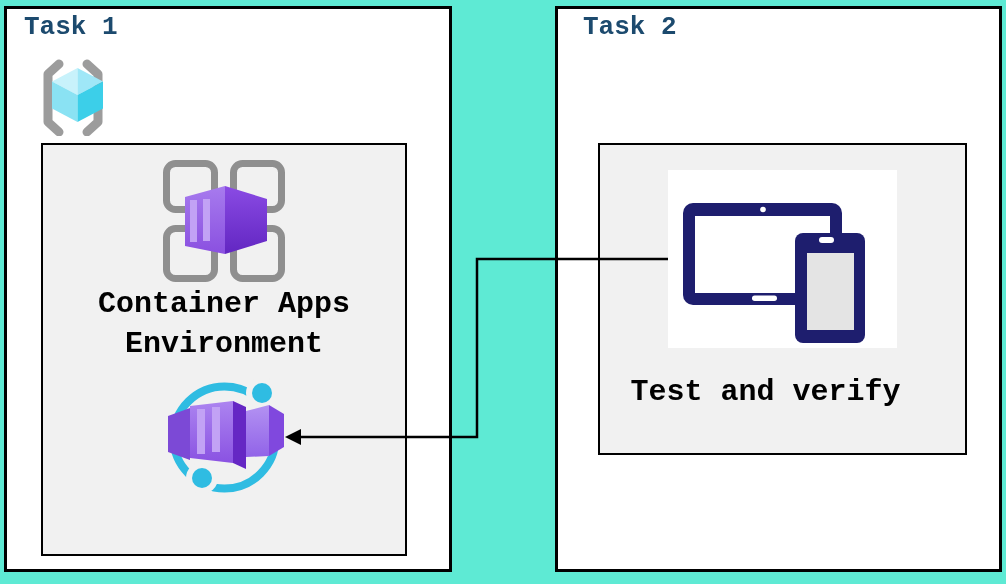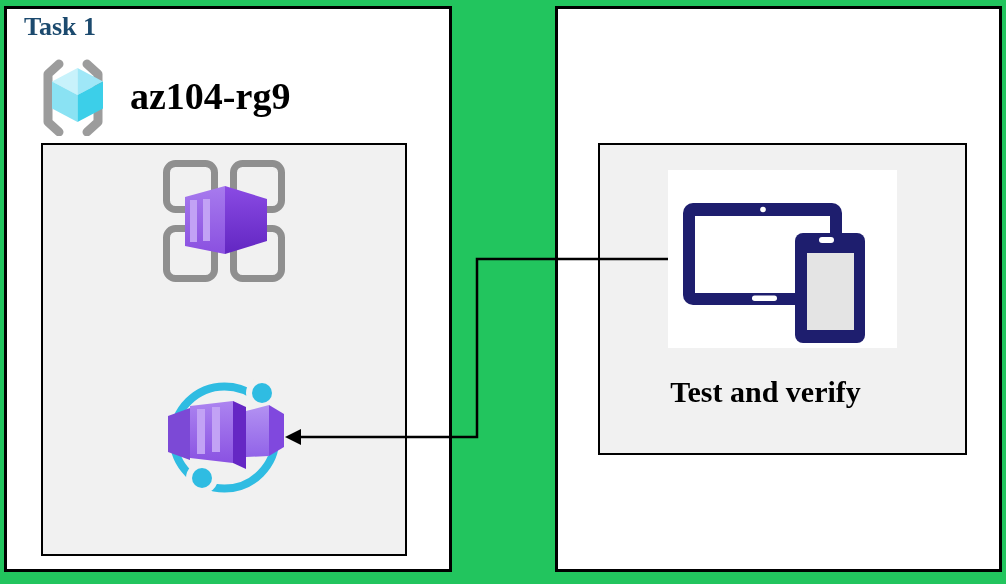--- a/index.html
+++ b/index.html
@@ -1,18 +1,18 @@
 <!DOCTYPE html>
 <html><head>
 <meta charset="utf-8">
 <style>
   html,body{margin:0;padding:0;background:#fff;}
   .canvas{
-    position:relative;width:1006px;height:584px;background:#22c55e;overflow:hidden;
-    font-family:Liberation Serif, serif;
+    position:relative;width:1006px;height:584px;background:#5eead4;overflow:hidden;
+    font-family:Liberation Mono, monospace;
   }
   .panel{
     position:absolute;top:6px;height:566px;background:#fff;border:3px solid #000;
     box-sizing:border-box;
   }
   .panel-1{left:4px;width:448px;}
   .panel-2{left:555px;width:447px;}
   .task-title{
     position:absolute;font-size:26px;font-weight:bold;color:#1C4A6E;letter-spacing:0;
   }
@@ -47,31 +47,31 @@
 </head>
 <body>
 
 <div class="canvas">
 
   <div class="panel panel-1"></div>
 
   <div class="panel panel-2"></div>
 
   <div class="task-title title-1">Task 1</div>
+  <div class="task-title title-2">Task 2</div>
 
   <svg class="icon rg-icon" width="86" height="84" viewBox="0 0 86 84">
     <path d="M29 12 L18 22 L18 70 L29 80" fill="none" stroke="#9C9C9C" stroke-width="9" stroke-linecap="round" stroke-linejoin="round"></path>
     <path d="M57 12 L68 22 L68 70 L57 80" fill="none" stroke="#9C9C9C" stroke-width="9" stroke-linecap="round" stroke-linejoin="round"></path>
     <polygon points="47.5,16 22,29.5 47.5,43" fill="#C8F2FB"></polygon>
     <polygon points="47.5,16 73,29.5 47.5,43" fill="#9FE7F7"></polygon>
     <polygon points="22,29.5 47.5,43 47.5,70 22,56.5" fill="#8AE2F3"></polygon>
     <polygon points="73,29.5 47.5,43 47.5,70 73,56.5" fill="#3CCFE9"></polygon>
   </svg>
 
-  <div class="rg-name">az104-rg9</div>
 
   <div class="inner-box inner-1"></div>
 
   <div class="inner-box inner-2"></div>
   <div class="white-plate"></div>
 
   <svg class="icon env-icon" width="130" height="132" viewBox="0 0 130 132">
     <defs>
       <linearGradient id="envFront" x1="0" y1="0" x2="0" y2="1">
         <stop offset="0" stop-color="#A77BEE"></stop>
@@ -87,20 +87,23 @@
       <rect x="73.5" y="8.5" width="48" height="46" rx="9"></rect>
       <rect x="6.5" y="73.5" width="48" height="50" rx="9"></rect>
       <rect x="73.5" y="73.5" width="48" height="50" rx="9"></rect>
     </g>
     <polygon points="25,42 65,31 65,99 25,91" fill="url(#envFront)"></polygon>
     <rect x="30" y="45" width="7" height="42" fill="#C2A2F5"></rect>
     <rect x="43" y="44" width="7" height="42" fill="#C2A2F5"></rect>
     <polygon points="65,31 107,44 107,86 65,99" fill="url(#envSide)"></polygon>
   </svg>
 
+  <div class="node-label env-label">
+    <span>Container Apps Environment</span>
+  </div>
 
   <svg class="icon app-icon" width="150" height="125" viewBox="0 0 150 125">
     <defs>
       <linearGradient id="appFront" x1="0" y1="0" x2="0" y2="1">
         <stop offset="0" stop-color="#AC84F0"></stop>
           <stop offset="1" stop-color="#8A52E2"></stop>
       </linearGradient>
       <linearGradient id="appWing" x1="0" y1="0" x2="0" y2="1">
         <stop offset="0" stop-color="#B392F2"></stop>
           <stop offset="1" stop-color="#9163E8"></stop>

